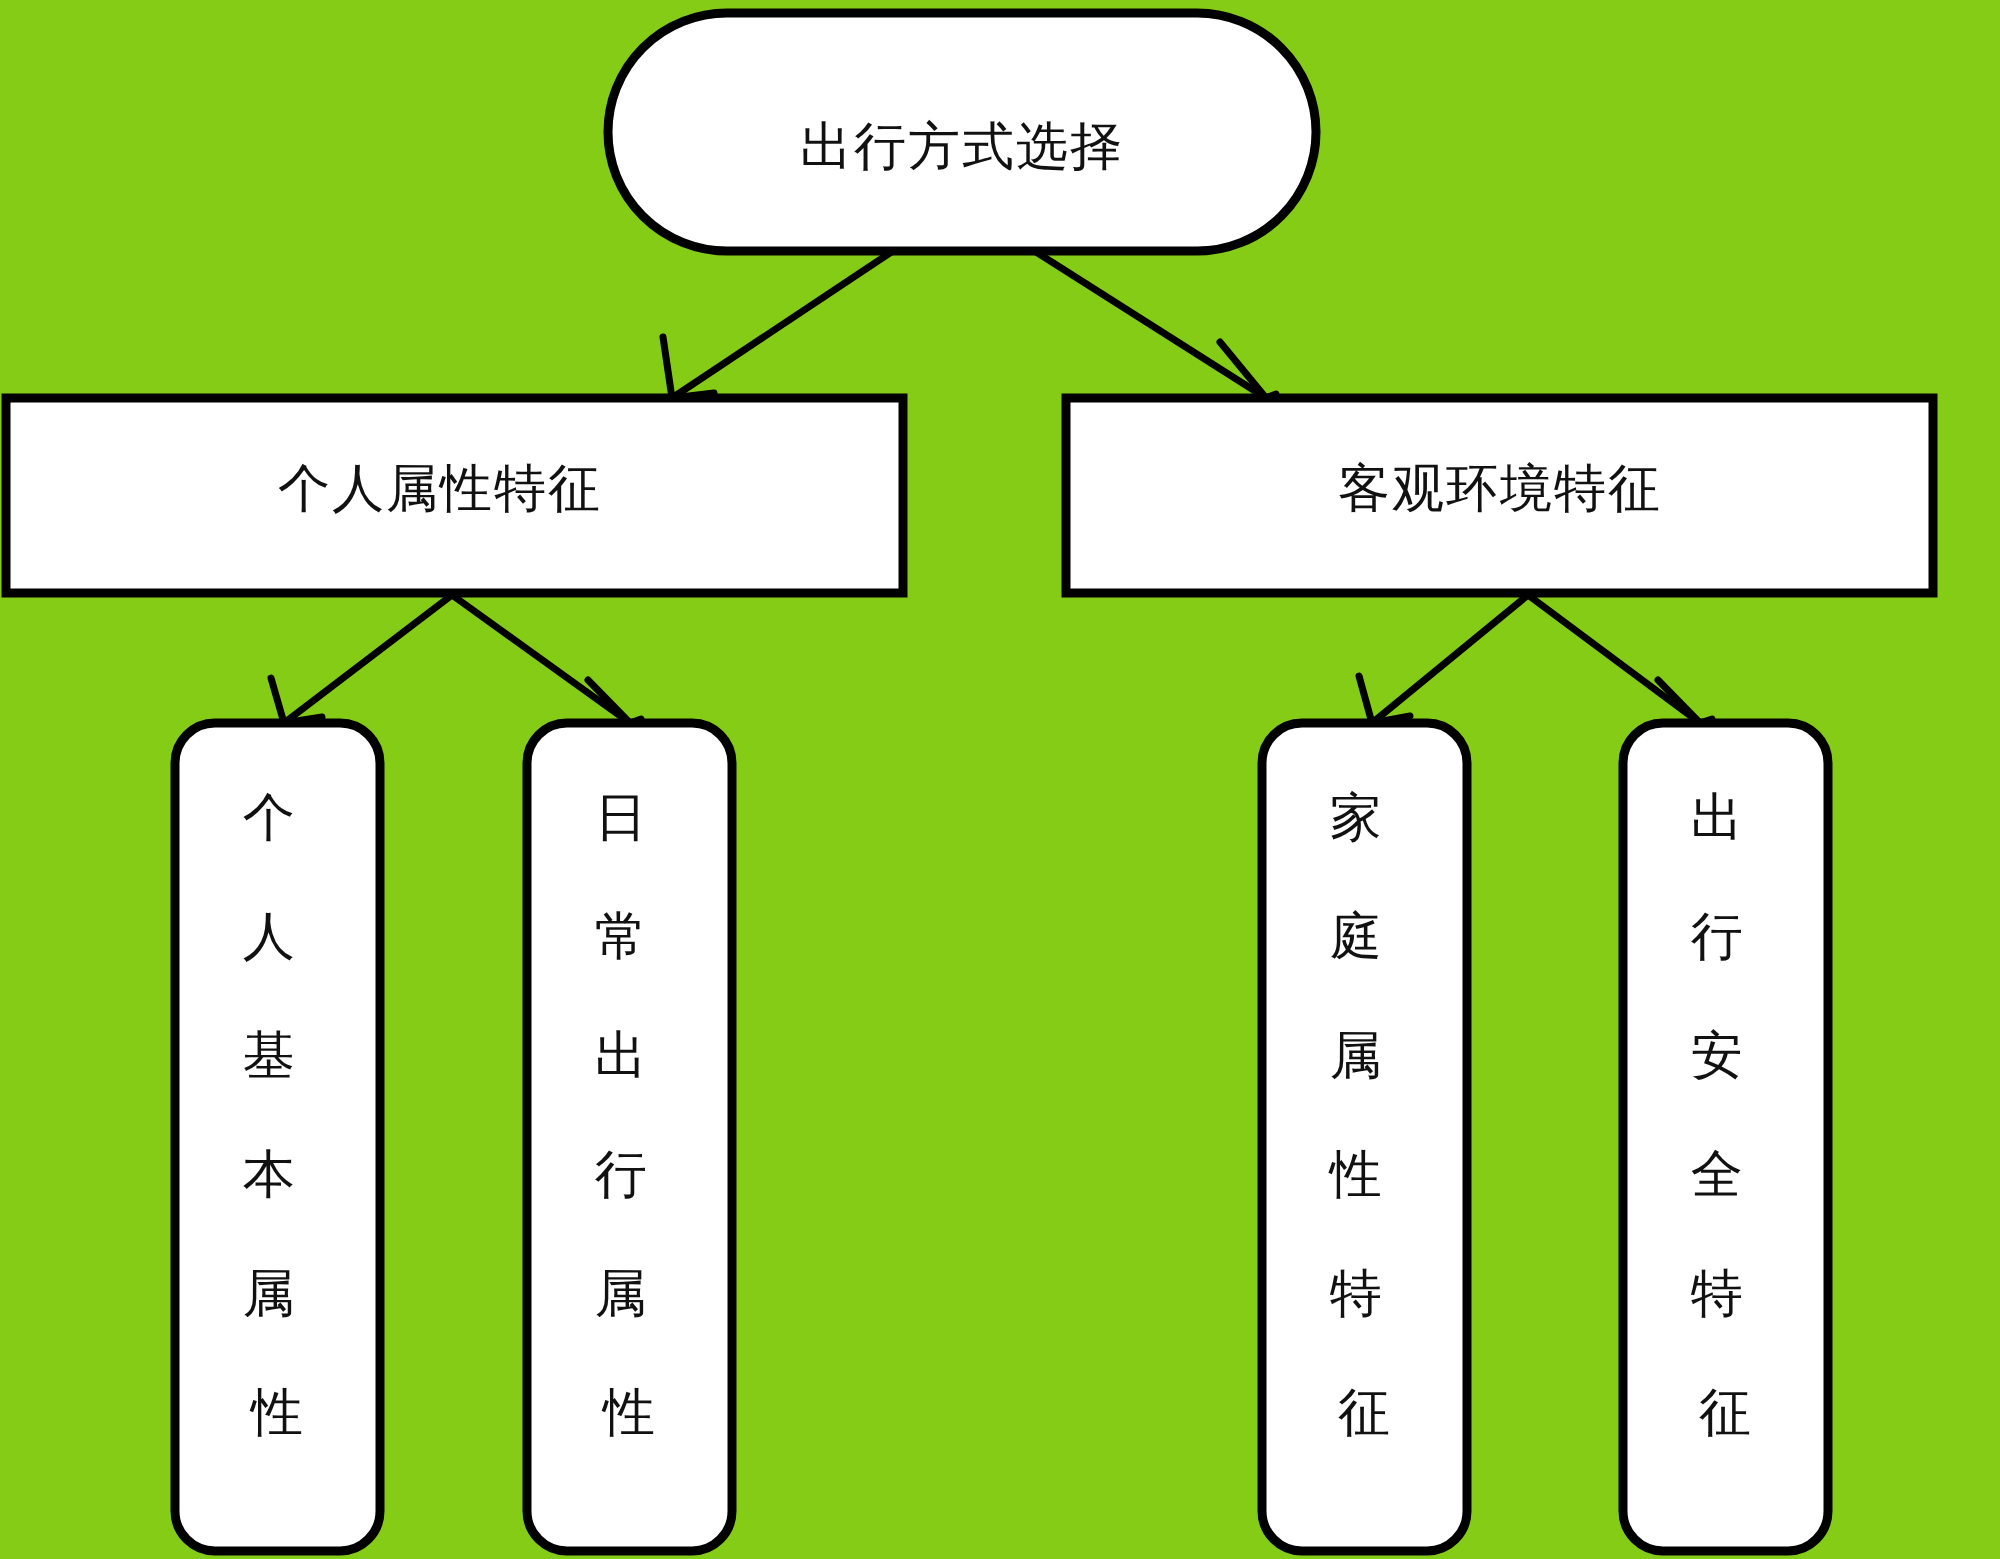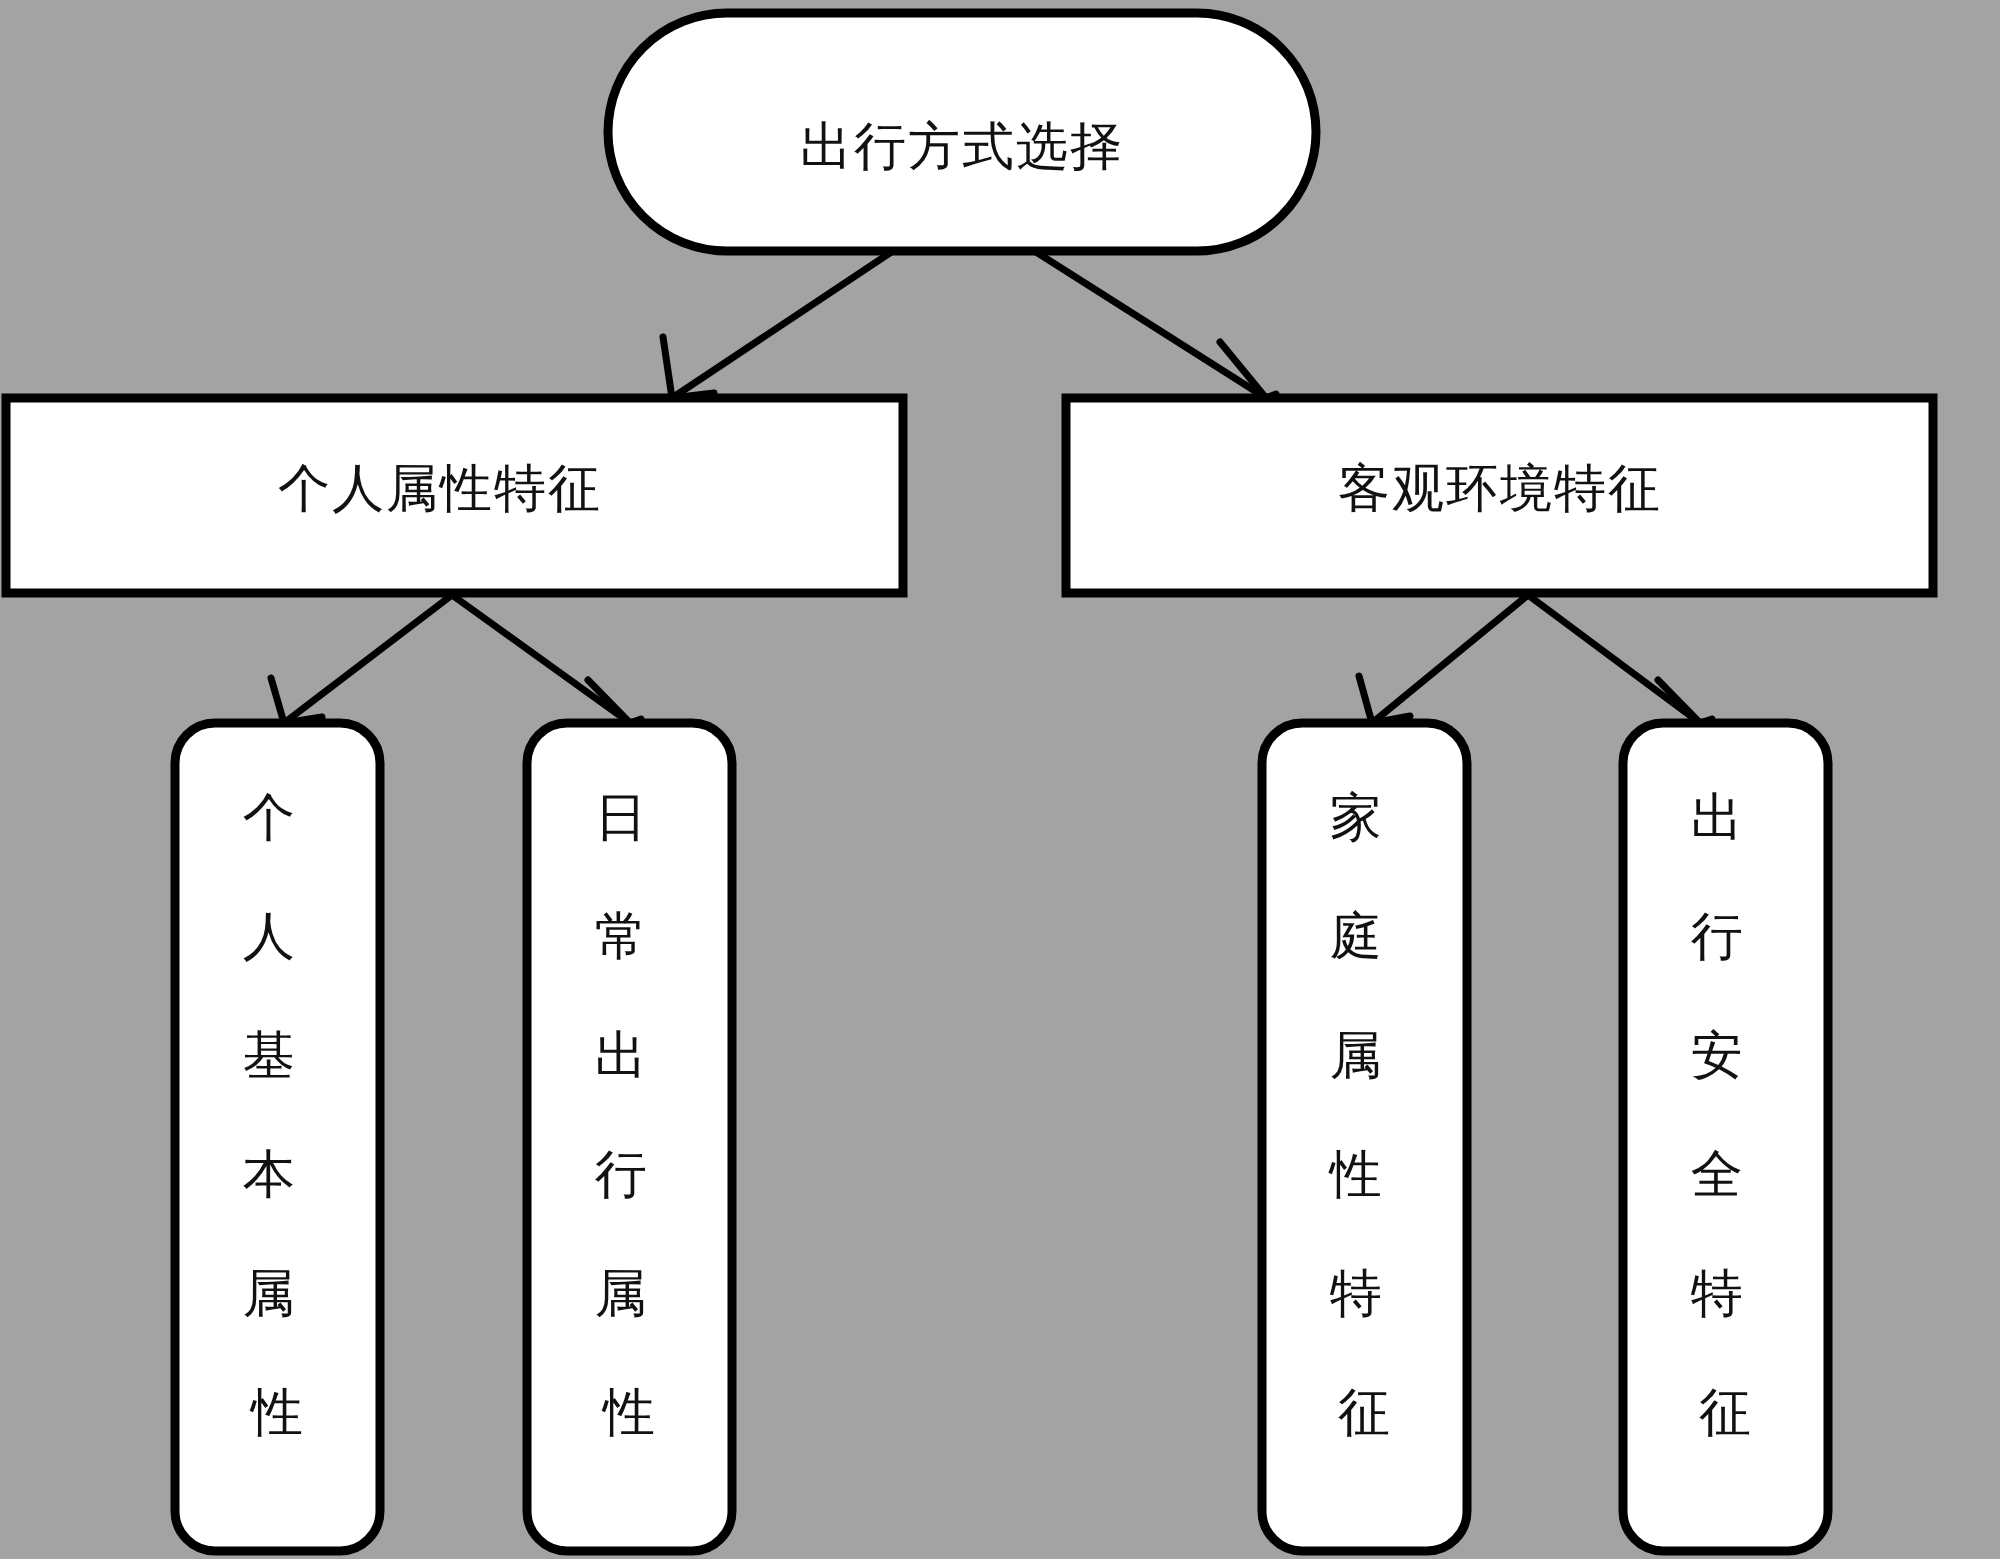--- a/index.html
+++ b/index.html
@@ -10,21 +10,21 @@
   body {
     width: 2000px;
     height: 1559px;
     font-family: "DejaVu Serif", "Liberation Serif", serif;
     overflow: hidden;
   }
   #diagram-root {
     position: relative;
     width: 2000px;
     height: 1559px;
-    background: #a3a3a3;
+    background: #84cc16;
   }
   svg#diagram-svg {
     position: absolute;
     top: 0;
     left: 0;
     width: 2000px;
     height: 1559px;
     display: block;
   }
   .node-shape {

